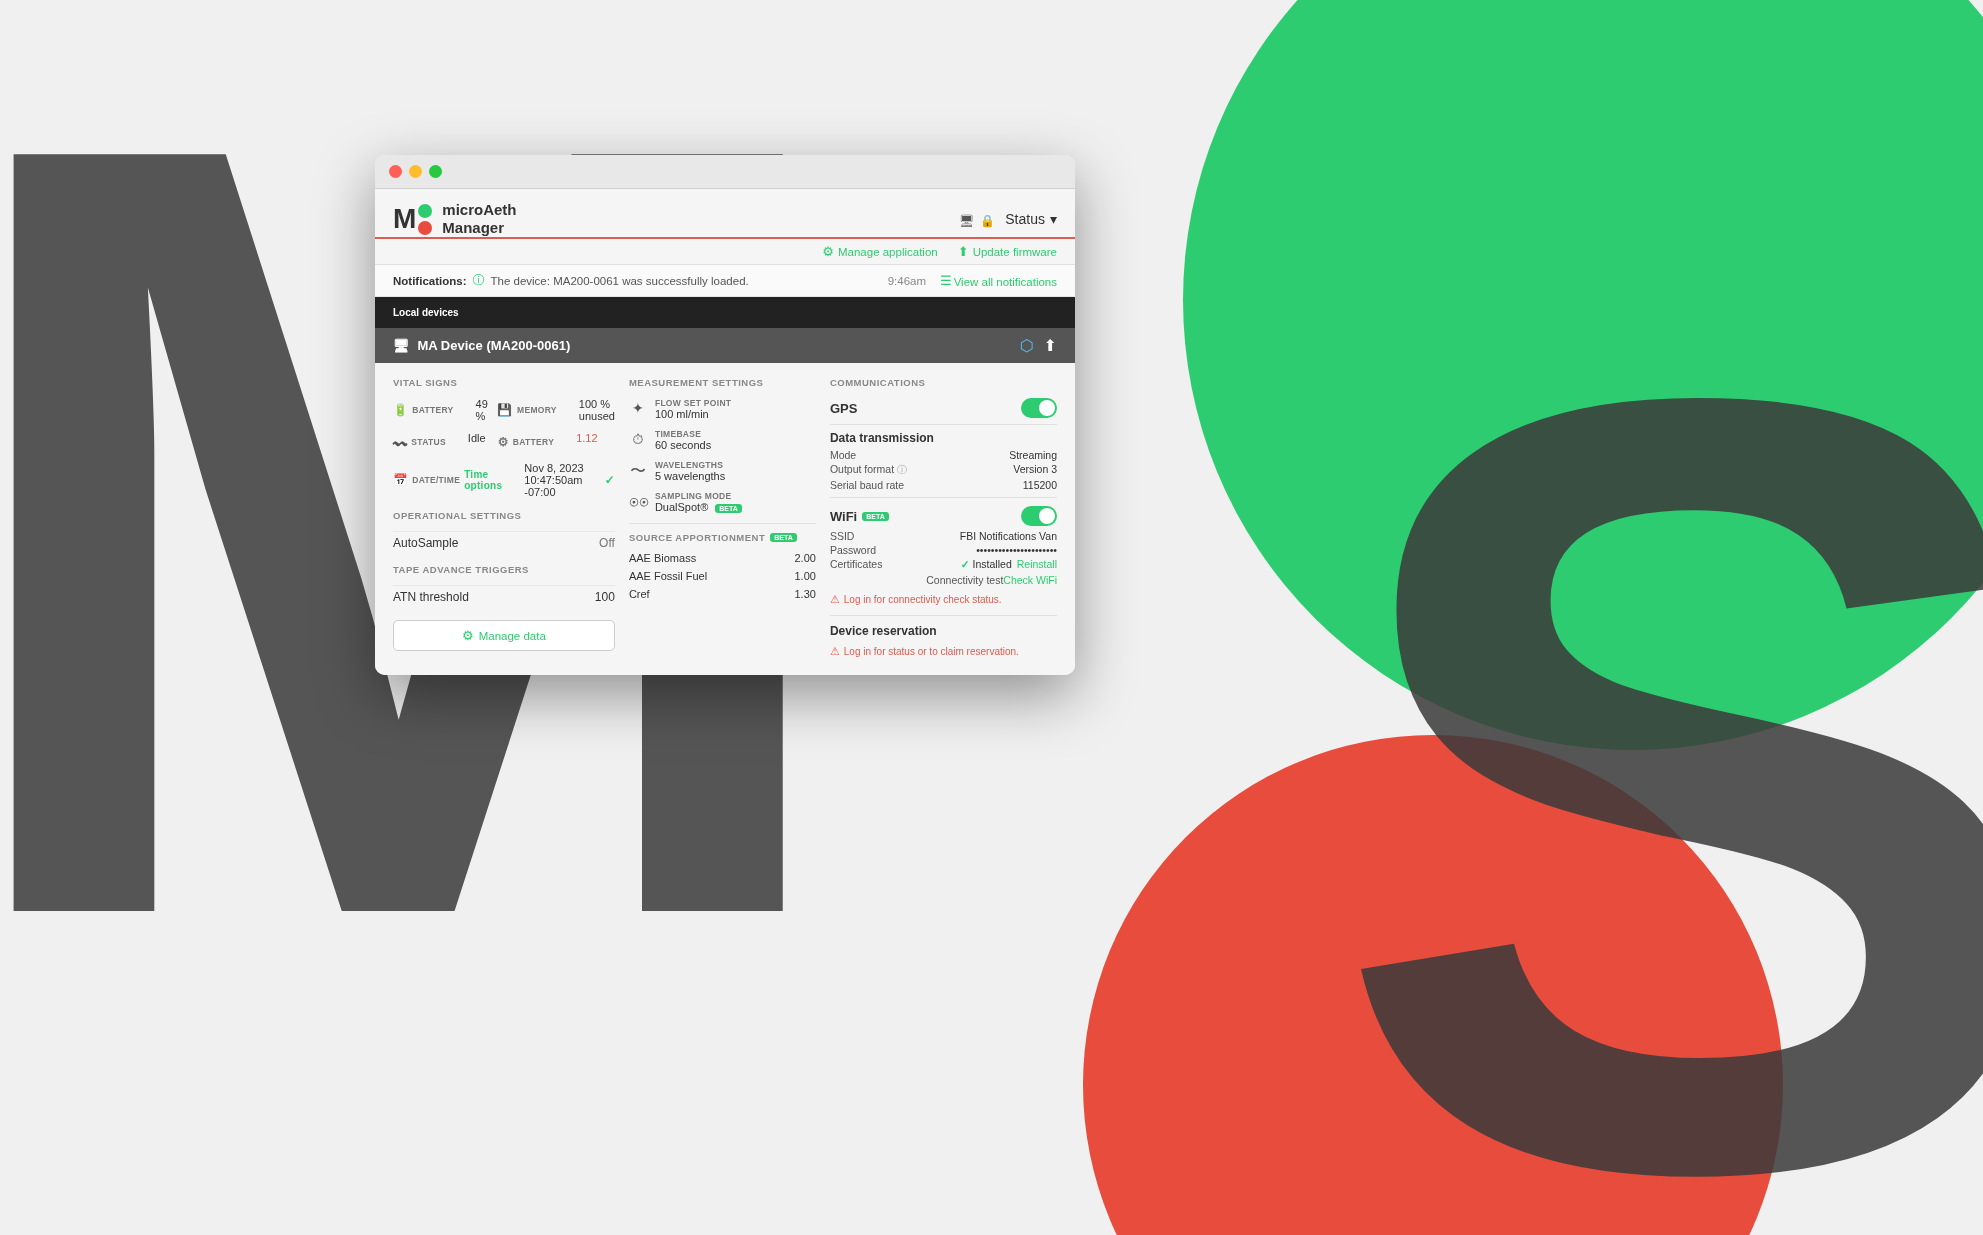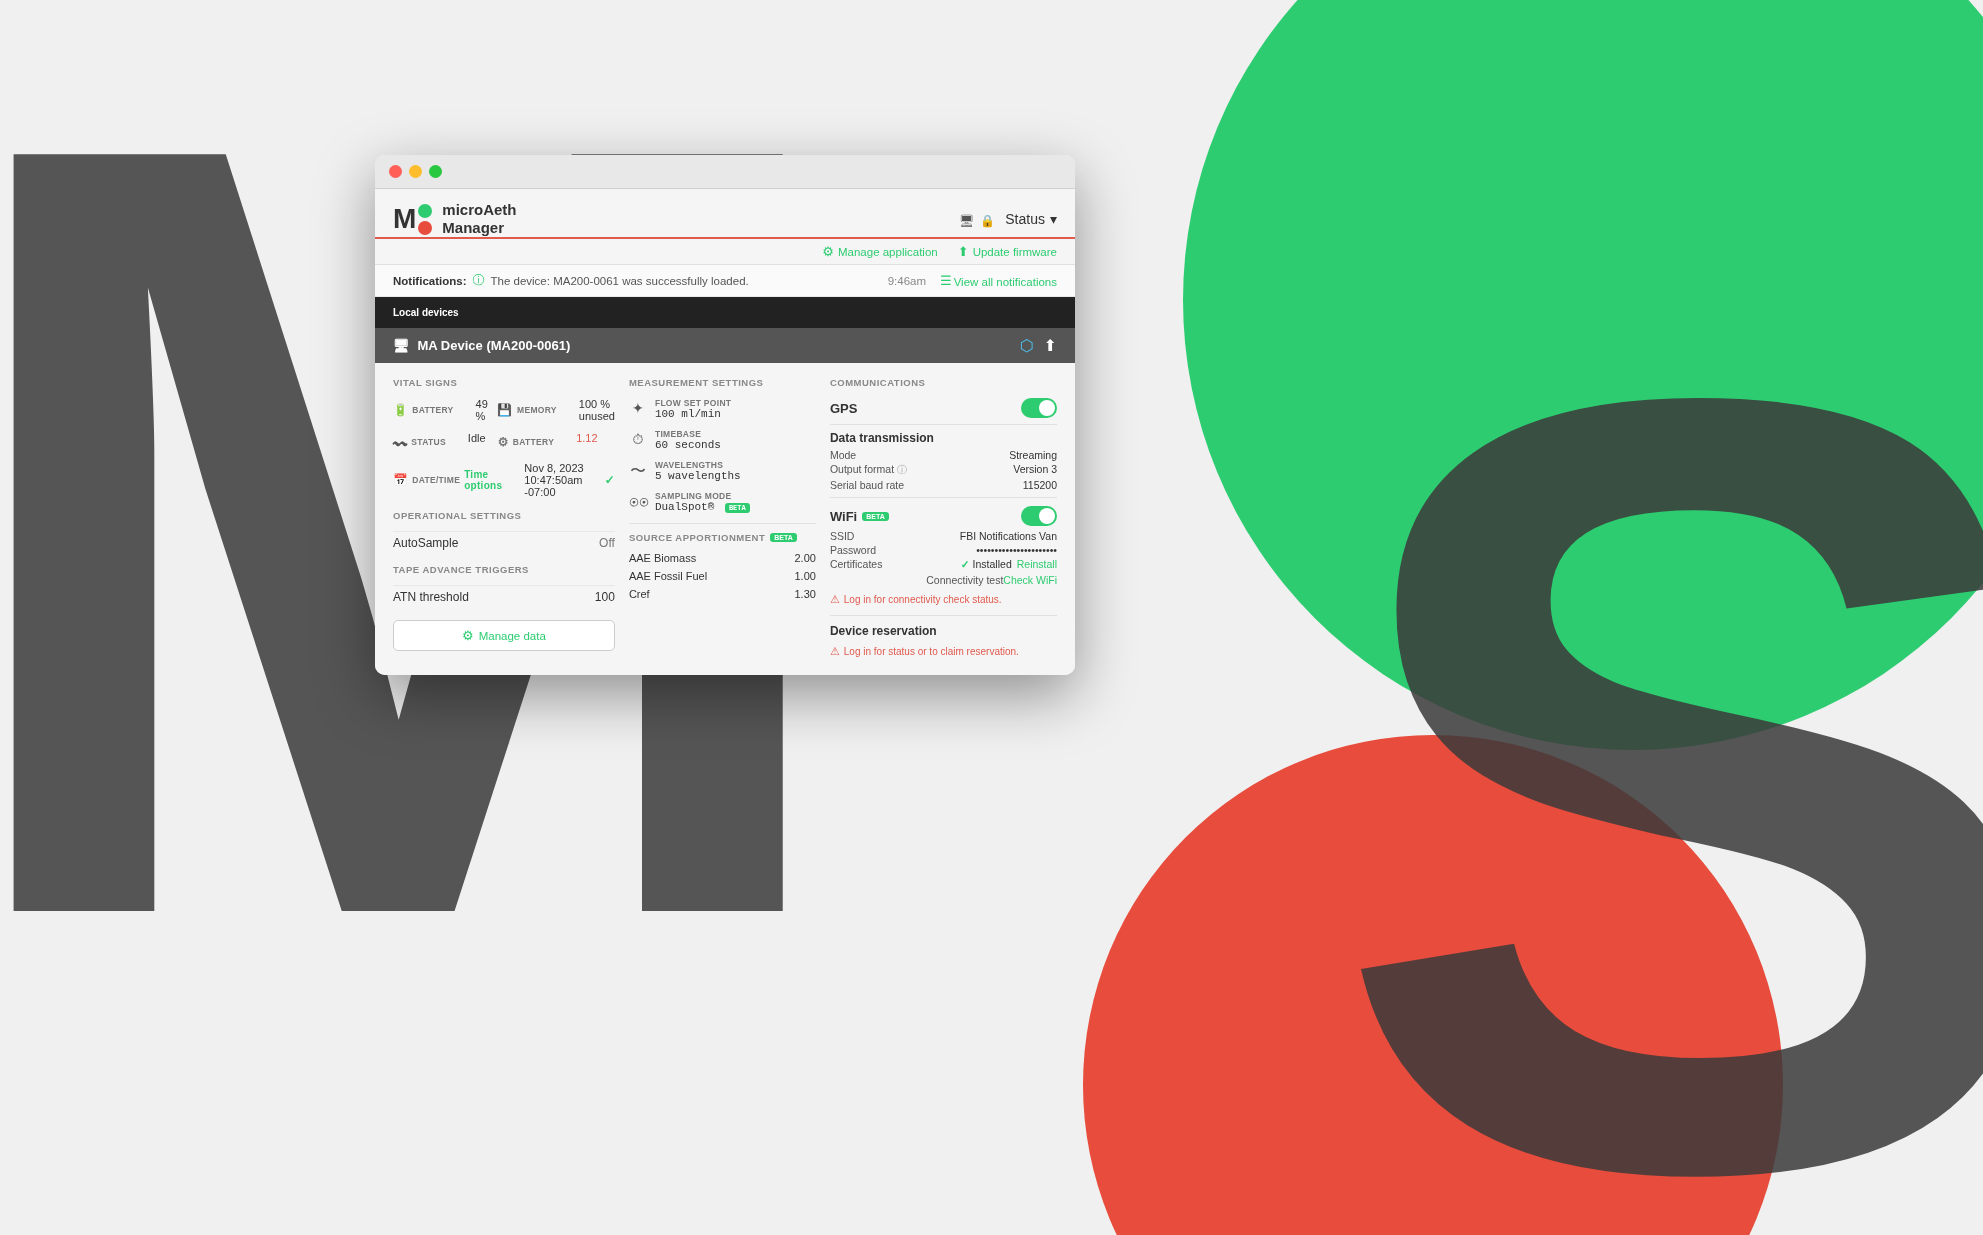--- a/index.html
+++ b/index.html
@@ -409,21 +409,20 @@
     .meas-label {
       font-size: 8.5px;
       font-weight: 700;
       color: #777;
       letter-spacing: 0.3px;
       text-transform: uppercase;
     }
     .meas-value {
       font-size: 11px;
       color: #333;
-      font-family: Liberation Mono, monospace;
     }
 
     
     .source-section {
       margin-top: 10px;
       border-top: 1px solid #e0e0e0;
       padding-top: 8px;
     }
     .source-title-row {
       display: flex;

